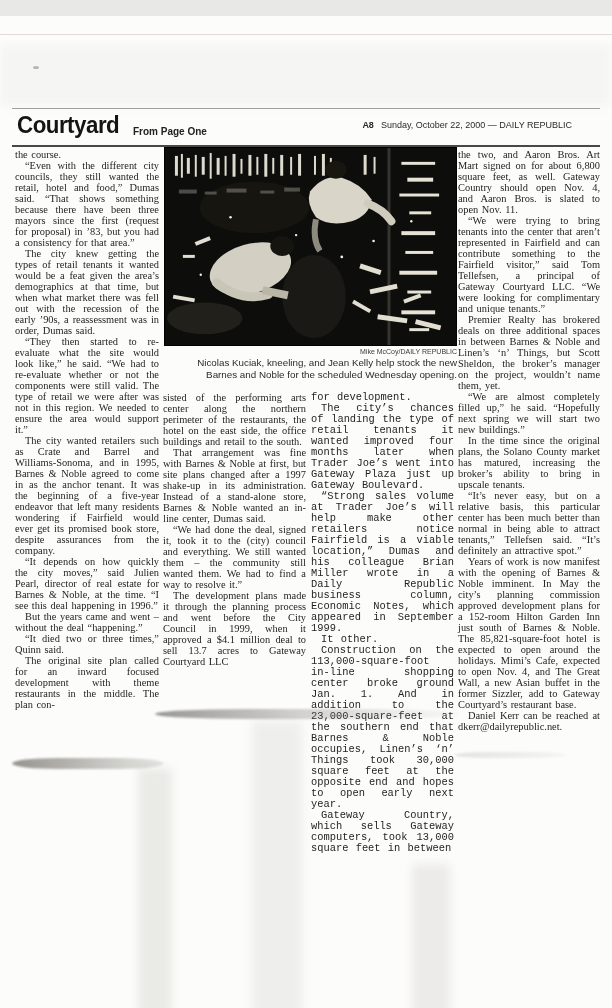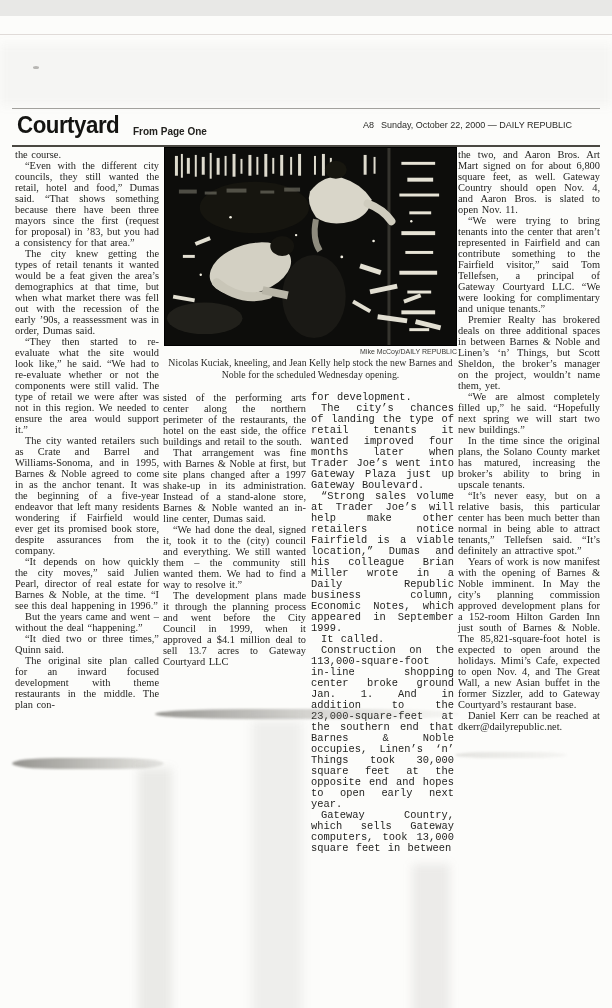--- a/index.html
+++ b/index.html
@@ -30,21 +30,21 @@
   }
   .section-subtitle{
     position:absolute;left:133px;top:14px;
     font-family:Liberation Sans, sans-serif;font-weight:bold;
     font-size:10px;color:#22211e;
   }
   .dateline{
     position:absolute;right:40px;top:8px;
     font-family:"Liberation Sans", sans-serif;font-size:9px;color:#2a2a27;
   }
-  .dateline b{font-weight:normal;margin-right:7px;}
+  .dateline b{font-weight:bold;margin-right:7px;}
   
   .col{
     position:absolute;width:143px;
     font-size:10.4px;line-height:11px;text-align:justify;
     word-spacing:1px;color:var(--ink);
   }
   .col p{margin:0;text-indent:10px;}
   .col p:first-child{text-indent:0;}
   .col p.signature{}
   .col1{left:15px;top:133px;width:144px;}
@@ -56,22 +56,22 @@
     position:absolute;left:164px;top:131px;width:293px;height:199px;margin:0;
     background:var(--photo_black);border:1px solid #000;box-sizing:border-box;
   }
   .photo svg{display:block;width:100%;height:100%;}
   .credit{
     position:absolute;left:164px;top:332px;width:293px;text-align:right;
     font-family:"Liberation Sans", sans-serif;font-size:7px;color:#3a3a36;
   }
   .caption{
     position:absolute;left:164px;top:341px;width:293px;
-    font-family:Liberation Serif, serif;font-size:9.8px;line-height:11.5px;
-    color:#2b2b28;text-align:center;
+    font-family:Liberation Sans, sans-serif;font-size:9.8px;line-height:11.5px;
+    color:#2b2b28;text-align:right;
   }
 </style>
 </head>
 <body>
 
 <div class="page">
 
   <div class="fold-line"></div>
 
   <div class="rule-top"></div>
@@ -195,21 +195,21 @@
       <p>sisted of the performing arts center along the northern perimeter of the restaurants, the hotel on the east side, the office buildings and retail to the south.</p>
       <p>That arrangement was fine with Barnes &amp; Noble at first, but site plans changed after a 1997 shake-up in its administration. Instead of a stand-alone store, Barnes &amp; Noble wanted an in-line center, Dumas said.</p>
       <p>“We had done the deal, signed it, took it to the (city) council and everything. We still wanted them – the community still wanted them. We had to find a way to resolve it.”</p>
       <p>The development plans made it through the planning process and went before the City Council in 1999, when it approved a $4.1 million deal to sell 13.7 acres to Gateway Courtyard LLC</p>
     </section>
 
   <section class="col col3">
       <p>for development.</p>
       <p>The city’s chances of landing the type of retail tenants it wanted improved four months later when Trader Joe’s went into Gateway Plaza just up Gateway Boulevard.</p>
       <p>“Strong sales volume at Trader Joe’s will help make other retailers notice Fairfield is a viable location,” Dumas and his colleague Brian Miller wrote in a Daily Republic business column, Economic Notes, which appeared in September 1999.</p>
-      <p>It called.</p>
+      <p>It other.</p>
       <p>Construction on the 113,000-square-foot in-line shopping center broke ground Jan. 1. And in addition to the 23,000-square-feet at the southern end that Barnes &amp; Noble occupies, Linen’s ‘n’ Things took 30,000 square feet at the opposite end and hopes to open early next year.</p>
       <p>Gateway Country, which sells Gateway computers, took 13,000 square feet in between</p>
     </section>
 
   <section class="col col4">
       <p>the two, and Aaron Bros. Art Mart signed on for about 6,800 square feet, as well. Gateway Country should open Nov. 4, and Aaron Bros. is slated to open Nov. 11.</p>
       <p>“We were trying to bring tenants into the center that aren’t represented in Fairfield and can contribute something to the Fairfield visitor,” said Tom Tellefsen, a principal of Gateway Courtyard LLC. “We were looking for complimentary and unique tenants.”</p>
       <p>Premier Realty has brokered deals on three additional spaces in between Barnes &amp; Noble and Linen’s ‘n’ Things, but Scott Sheldon, the broker’s manager on the project, wouldn’t name them, yet.</p>
       <p>“We are almost completely filled up,” he said. “Hopefully next spring we will start two new buildings.”</p>
       <p>In the time since the original plans, the Solano County market has matured, increasing the broker’s ability to bring in upscale tenants.</p>

